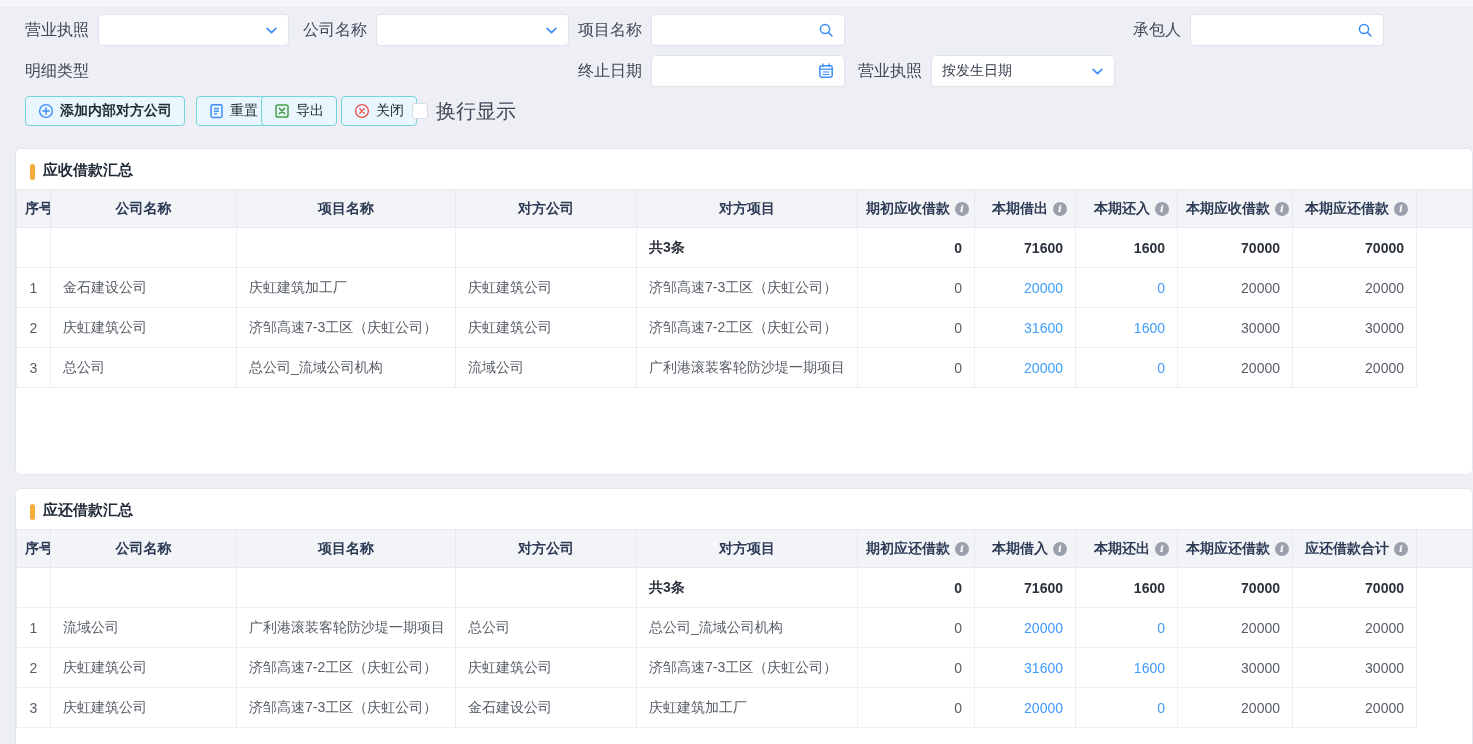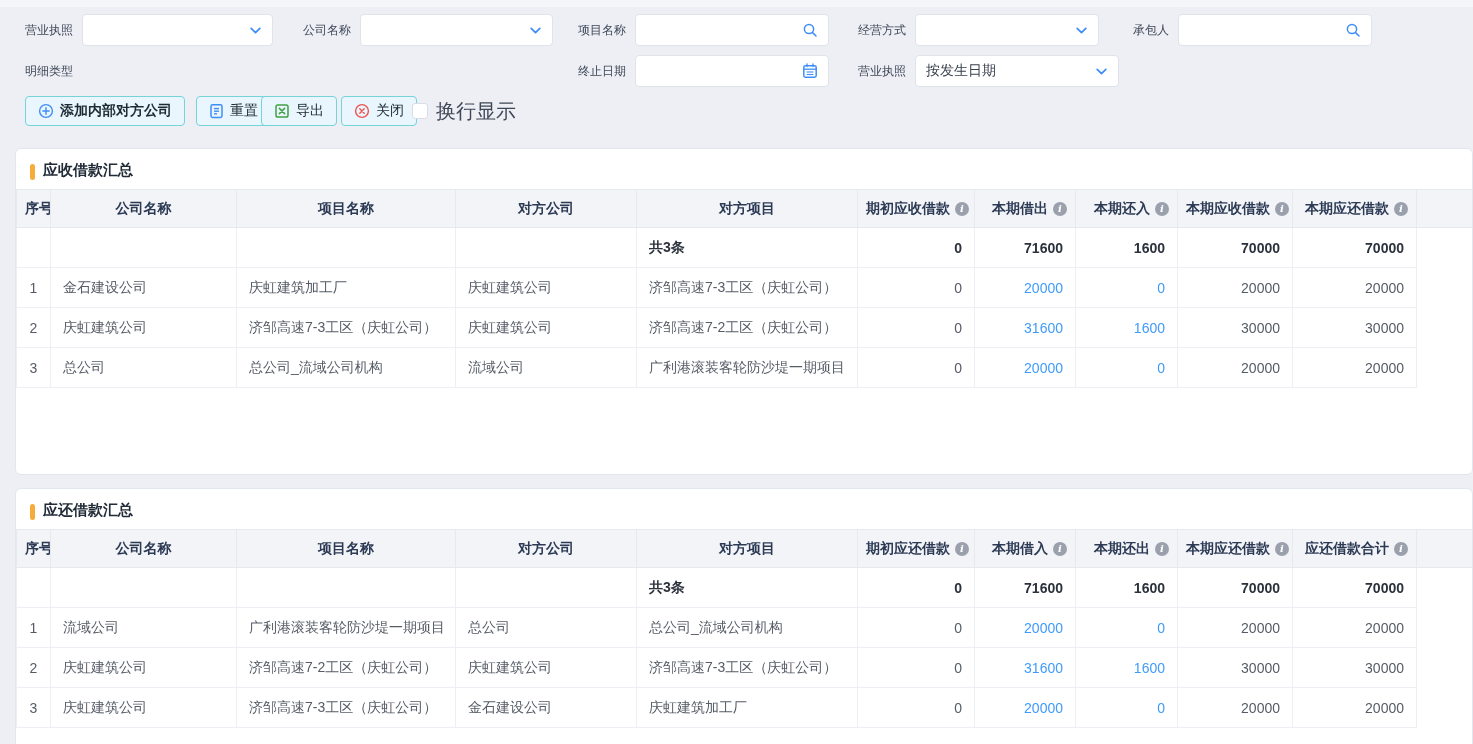--- a/index.html
+++ b/index.html
@@ -3,21 +3,21 @@
 <meta charset="utf-8">
 <style>
   * { margin:0; padding:0; box-sizing:border-box; }
   html,body { width:1473px; height:744px; }
   body { background:#edeff5; font-family:"Liberation Sans","DejaVu Sans",sans-serif; }
   .page { position:relative; width:1473px; height:744px; overflow:hidden; background:#edeff5; }
   .topstrip { position:absolute; left:0; top:0; width:100%; height:7px; background:#f4f6fa; }
 
   
   .f-item { position:absolute; display:flex; align-items:center; height:32px; }
-  .f-label { font-size:12px; color:#3f4757; margin-right:9px; white-space:nowrap; }
+  .f-label { font-size:16px; color:#3f4757; margin-right:9px; white-space:nowrap; }
   .box { background:#fff; border:1px solid #dfe3ea; border-radius:4px; height:32px;
          display:flex; align-items:center; justify-content:space-between; padding:0 10px; }
   .box .val { font-size:14px; color:#39414d; }
   .box input { border:none; outline:none; flex:1; font-size:14px; color:#39414d; min-width:0;
                font-family:"Liberation Sans","DejaVu Sans",sans-serif; background:transparent; }
   .ico { display:inline-flex; flex:none; }
 
   
   .btn { position:absolute; top:96px; height:30px; display:inline-flex; align-items:center; gap:6px;
          background:#e9f6fd; border:1px solid #74d4d9; border-radius:4px; padding:0 12px;
@@ -83,31 +83,20 @@
     <div class="box" style="width:194px">
       <input value="" style="">
       <span class="ico">
           <svg width="16" height="16" viewBox="0 0 16 16">
             <circle cx="7" cy="7" r="4.6" fill="none" stroke="#3f8ef7" stroke-width="1.5"></circle>
             <line x1="10.6" y1="10.6" x2="14" y2="14" stroke="#3f8ef7" stroke-width="1.5" stroke-linecap="round"></line>
           </svg>
         </span>
     </div>
   </div>
-  <div class="f-item" style="left:858px; top:14px">
-    <span class="f-label">经营方式</span>
-    <div class="box" style="width:184px">
-      <span class="val"></span>
-      <span class="ico">
-          <svg width="13" height="13" viewBox="0 0 12 12">
-            <path d="M2 4l4 4 4-4" fill="none" stroke="#3f8ef7" stroke-width="1.6" stroke-linecap="round" stroke-linejoin="round"></path>
-          </svg>
-        </span>
-    </div>
-  </div>
   <div class="f-item" style="left:1133px; top:14px">
     <span class="f-label">承包人</span>
     <div class="box" style="width:194px">
       <input value="" style="">
       <span class="ico">
           <svg width="16" height="16" viewBox="0 0 16 16">
             <circle cx="7" cy="7" r="4.6" fill="none" stroke="#3f8ef7" stroke-width="1.5"></circle>
             <line x1="10.6" y1="10.6" x2="14" y2="14" stroke="#3f8ef7" stroke-width="1.5" stroke-linecap="round"></line>
           </svg>
         </span>
@@ -128,21 +117,21 @@
             <line x1="5" y1="1" x2="5" y2="3.6" stroke="#3f8ef7" stroke-width="1.3" stroke-linecap="round"></line>
             <line x1="11" y1="1" x2="11" y2="3.6" stroke="#3f8ef7" stroke-width="1.3" stroke-linecap="round"></line>
             <line x1="4.6" y1="9" x2="11.4" y2="9" stroke="#3f8ef7" stroke-width="1.1"></line>
             <line x1="4.6" y1="11.5" x2="11.4" y2="11.5" stroke="#3f8ef7" stroke-width="1.1"></line>
           </svg>
         </span>
     </div>
   </div>
   <div class="f-item" style="left:858px; top:55px">
     <span class="f-label">营业执照</span>
-    <div class="box" style="width:204px">
+    <div class="box" style="width:184px">
       <span class="val">按发生日期</span>
       <span class="ico">
           <svg width="13" height="13" viewBox="0 0 12 12">
             <path d="M2 4l4 4 4-4" fill="none" stroke="#3f8ef7" stroke-width="1.6" stroke-linecap="round" stroke-linejoin="round"></path>
           </svg>
         </span>
     </div>
   </div>
 
   <button class="btn primary" style="left:25px">

